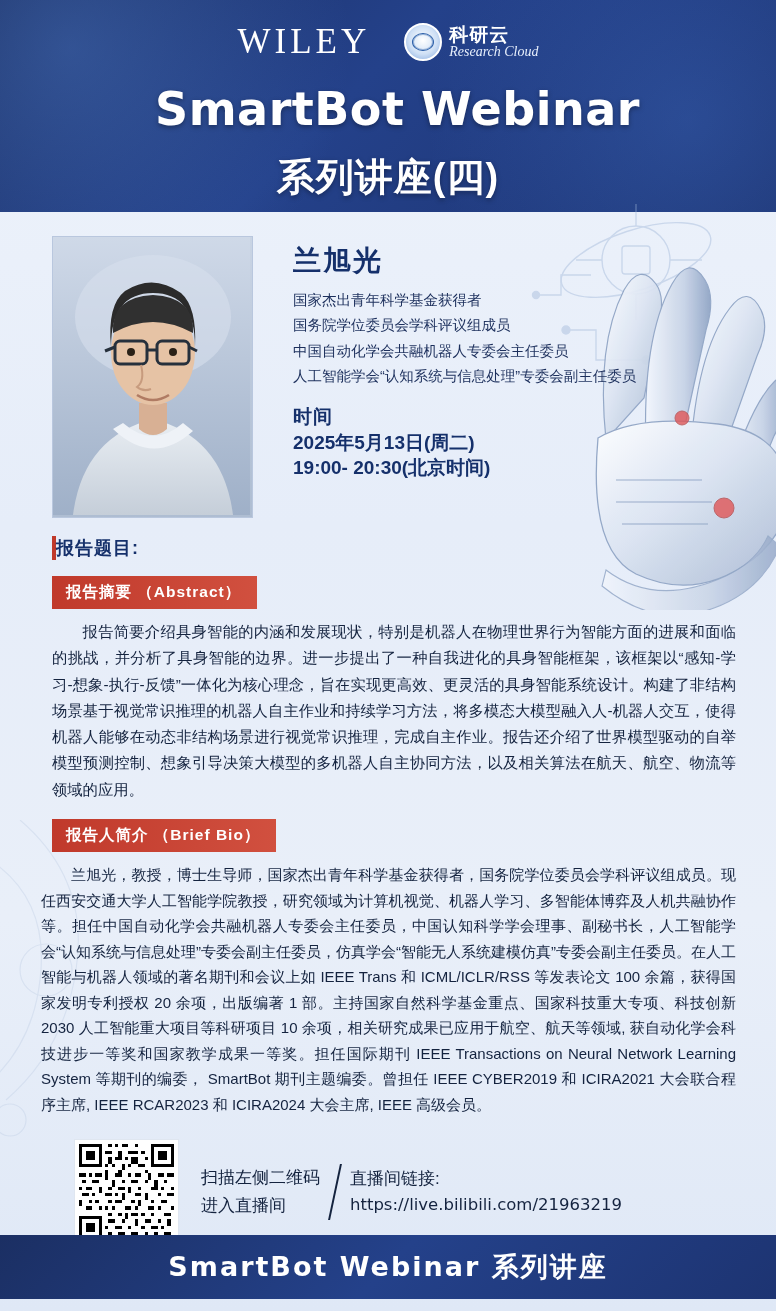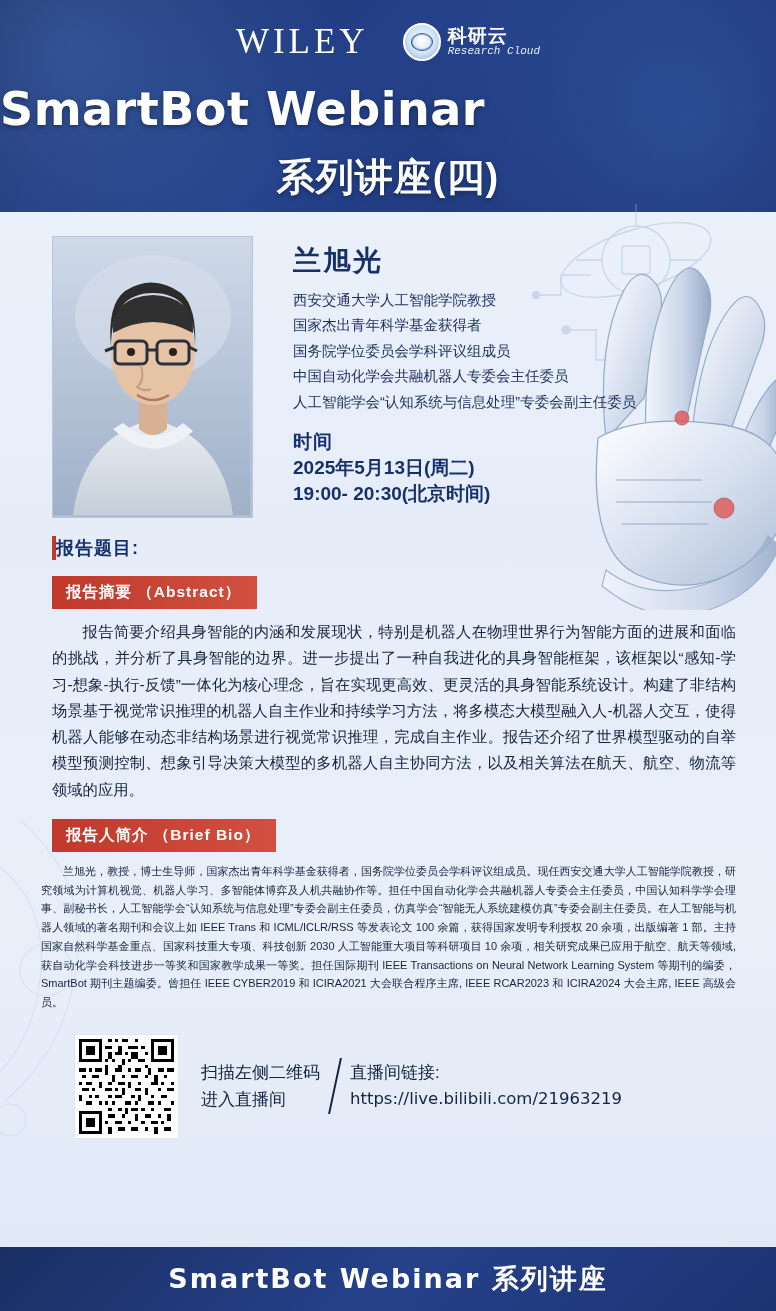--- a/index.html
+++ b/index.html
@@ -95,36 +95,37 @@
     flex-direction: column;
     line-height: 1.05;
   }
   .cloud-cn {
     font-size: 19px;
     color: #ffffff;
     font-weight: bold;
     letter-spacing: 1px;
   }
   .cloud-en {
-    font-family: Liberation Mono, monospace;
+    font-family: Liberation Serif, serif;
     font-style: italic;
-    font-size: 11px;
+    font-size: 14px;
     color: #e6eefb;
   }
   .title-main {
     position: relative;
     z-index: 3;
-    text-align: left;
+    text-align: center;
     font-family: "DejaVu Sans", sans-serif;
     font-weight: bold;
     font-size: 46px;
     color: #ffffff;
     margin-top: 14px;
     letter-spacing: 0.5px;
     text-shadow: 0 2px 5px rgba(0,0,0,0.35);
+    margin-left: 19px;
   }
   .title-sub {
     position: relative;
     z-index: 3;
     text-align: center;
     font-weight: bold;
     font-size: 38px;
     color: #ffffff;
     margin-top: 16px;
     letter-spacing: 1px;
@@ -248,21 +249,21 @@
     position: relative;
     z-index: 5;
     margin: 4px 40px 0 52px;
     font-size: 15.3px;
     line-height: 1.72;
     color: #14233f;
     text-align: justify;
     text-indent: 2em;
   }
   .para.bio {
-    font-size: 11px;
+    font-size: 15px;
     line-height: 1.70;
     margin-left: 41px;
   }
   
   .qr-row {
     position: relative;
     z-index: 5;
     display: flex;
     align-items: center;
     gap: 22px;
@@ -298,21 +299,21 @@
     color: #14233f;
   }
   .qr-link {
     font-family: "DejaVu Sans", sans-serif;
     font-size: 16.5px;
     color: #14233f;
   }
   
   .footer {
     position: absolute;
-    left: 0; bottom: 0;
+    left: 0; bottom: 12px;
     width: 100%;
     height: 64px;
     background: linear-gradient(135deg, #1b2f63 0%, #24418a 50%, #1d3472 100%);
     display: flex;
     align-items: center;
     justify-content: center;
     z-index: 6;
   }
   .footer-text {
     color: #ffffff;
@@ -425,21 +426,20 @@
           <circle cx="78" cy="115" r="4" fill="#2a2117"></circle>
           <circle cx="120" cy="115" r="4" fill="#2a2117"></circle>
           <path d="M88 128 q4 16 -4 22 q6 5 14 2" fill="none" stroke="#c79b7e" stroke-width="2"></path>
           <path d="M84 158 q16 10 32 0" fill="none" stroke="#b07b63" stroke-width="2.6"></path>
         </svg>
       </div>
 
       <div class="speaker-info">
         <div class="speaker-name">兰旭光</div>
         <div class="speaker-titles">
-          <div>西安交通大学人工智能学院教授</div>
           <div>国家杰出青年科学基金获得者</div>
           <div>国务院学位委员会学科评议组成员</div>
           <div>中国自动化学会共融机器人专委会主任委员</div>
           <div>人工智能学会“认知系统与信息处理”专委会副主任委员</div>
         </div>
         <div class="time-label">时间</div>
         <div class="time-value">2025年5月13日(周二)</div>
         <div class="time-value">19:00- 20:30(北京时间)</div>
       </div>
     </div>

